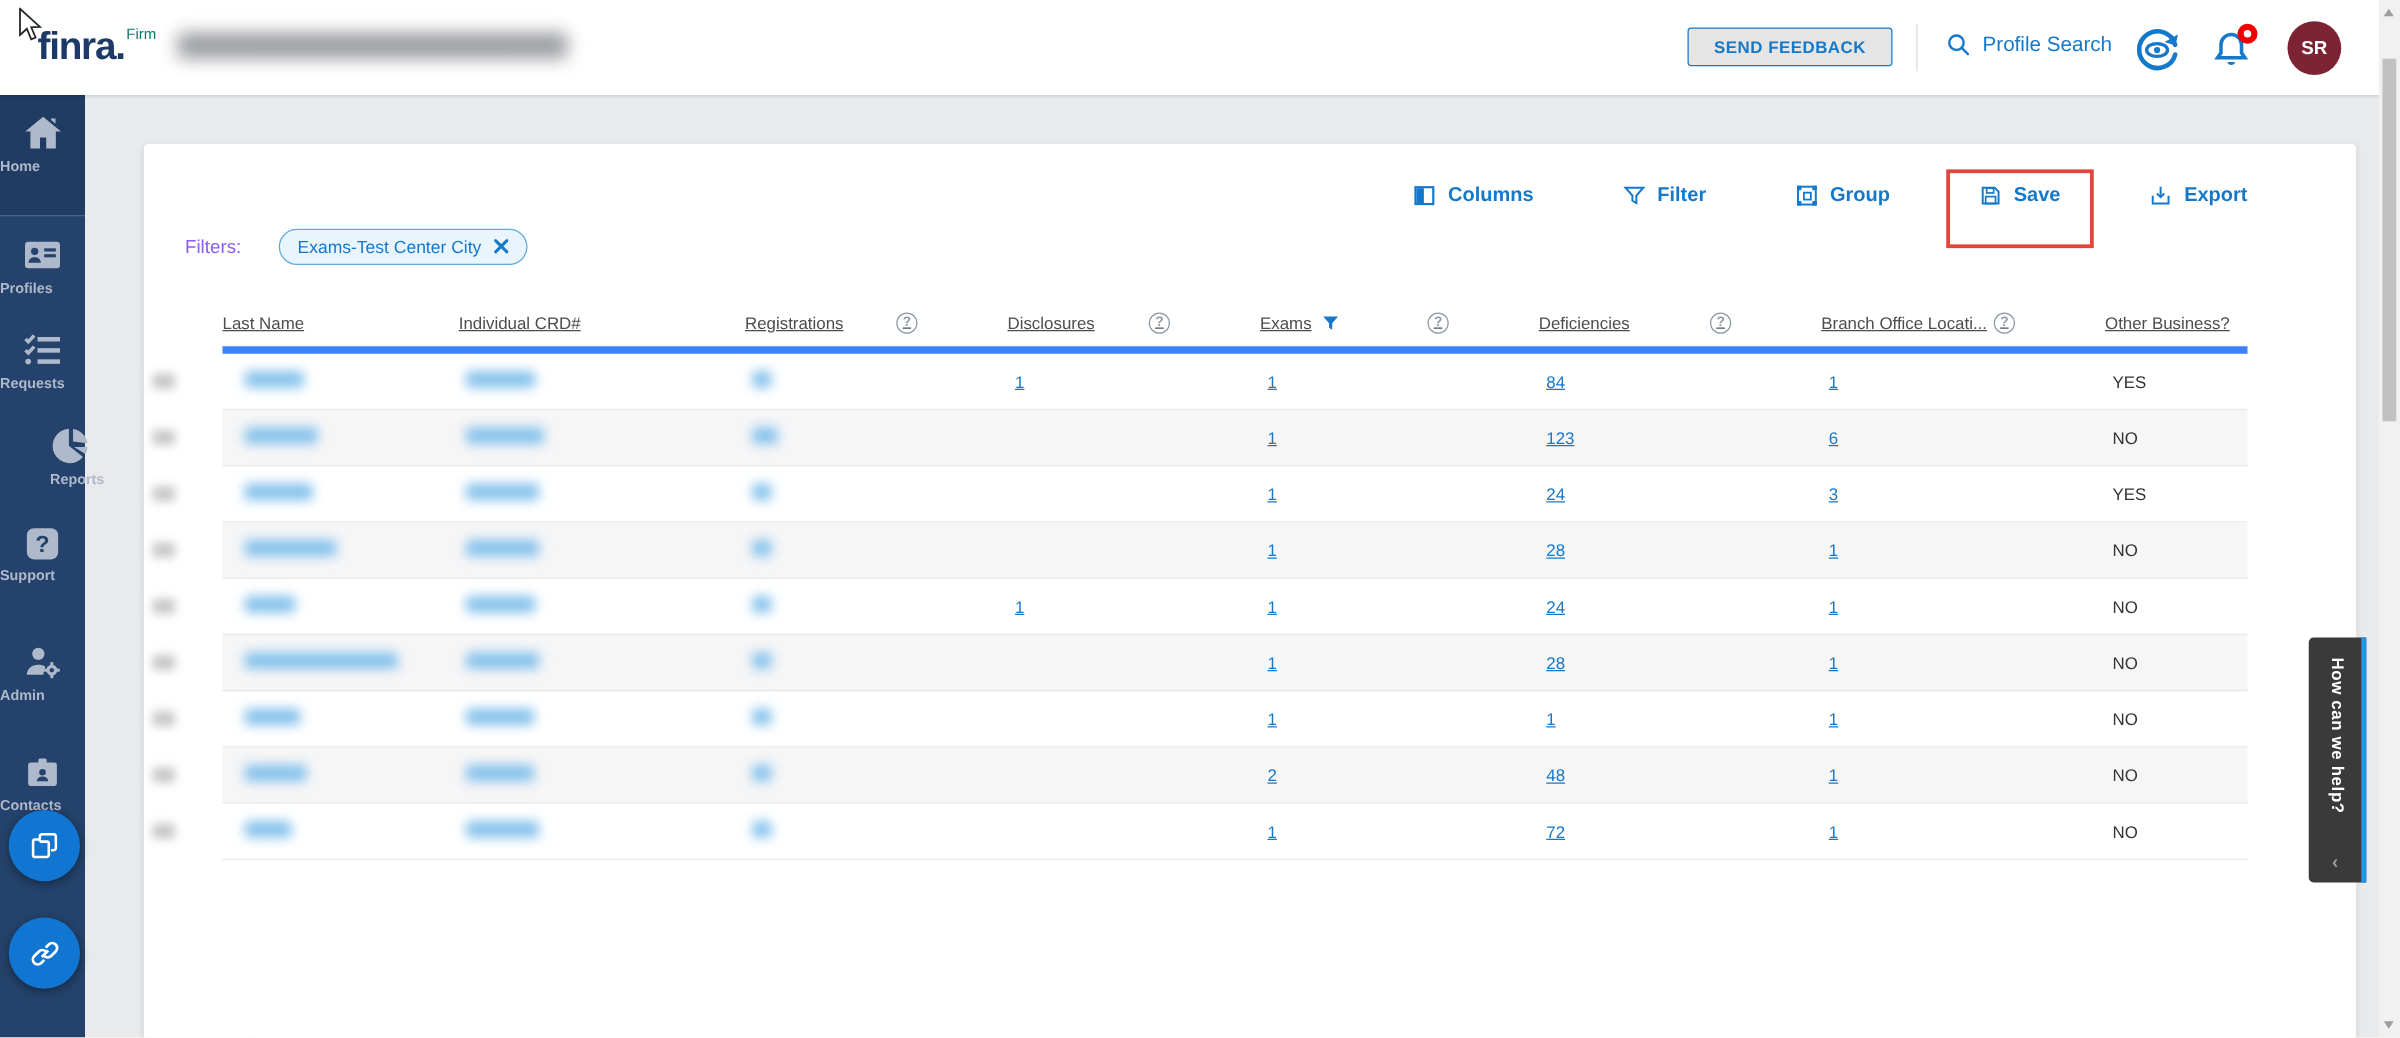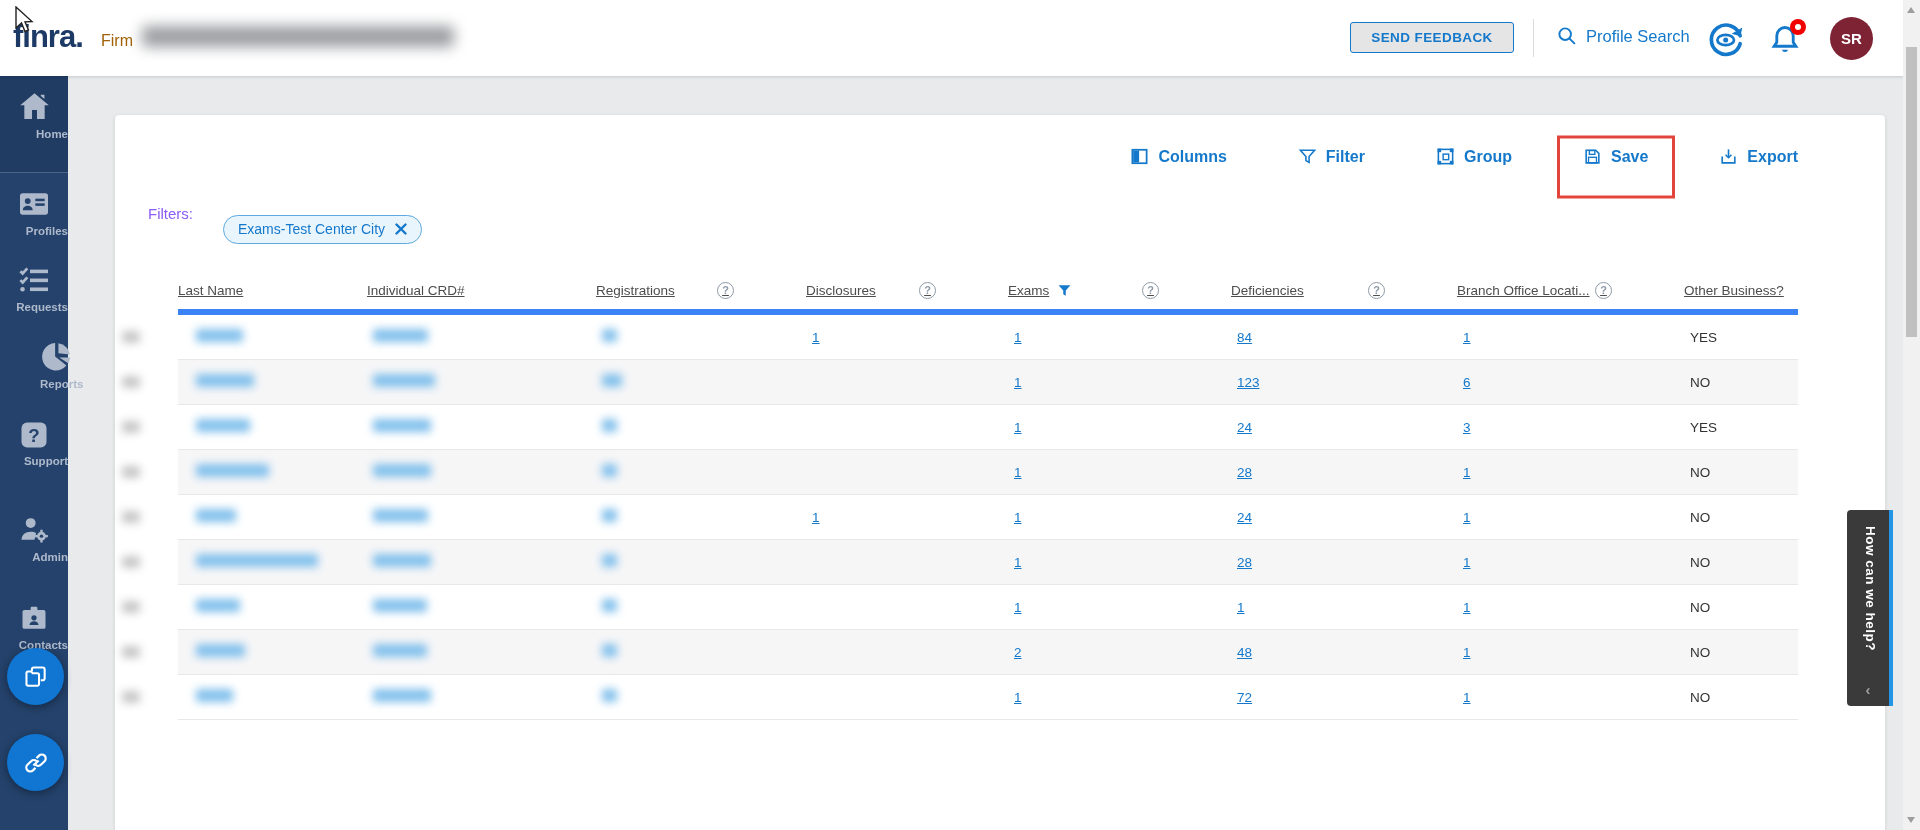--- a/index.html
+++ b/index.html
@@ -4,44 +4,44 @@
 <style>
   * { margin:0; padding:0; box-sizing:border-box; }
   html,body { width:1920px; height:830px; overflow:hidden; }
   body { font-family:"Liberation Sans", sans-serif; background:#e9eaeb; position:relative; }
   a { cursor:pointer; }
 
   
   .topbar { position:absolute; left:0; top:0; width:1920px; height:76px; background:#fff;
             box-shadow:0 1px 3px rgba(0,0,0,.14); z-index:30; }
   .cursor-arrow { position:absolute; left:14px; top:6px; z-index:99; }
-  .brand { position:absolute; left:13px; top:19px; font-size:31px; font-weight:800;
+  .brand { position:absolute; left:30px; top:19px; font-size:31px; font-weight:800;
            color:#1d3a66; letter-spacing:-1px; cursor:pointer; }
-  .firm-label { position:absolute; left:101px; top:32px; font-size:16px; color:#a16207; }
+  .firm-label { position:absolute; left:101px; top:20px; font-size:12px; color:#0f766e; }
   .firm-blur { position:absolute; left:142px; top:26px; width:312px; height:21px;
                background:#74777c; border-radius:4px; filter:blur(7px); opacity:.72; }
   .send-feedback { position:absolute; left:1350px; top:22px; width:164px; height:31px;
                    border:1px solid #1478cb; border-radius:3px; background:#e5e5e5; color:#1478cb;
                    font-family:"Liberation Sans", sans-serif; font-size:13.5px; font-weight:700;
                    letter-spacing:.4px; cursor:pointer; }
   .topbar-divider { position:absolute; left:1533px; top:19px; width:1px; height:38px; background:#dcdcdc; }
   .profile-search { position:absolute; left:1556px; top:25px; display:flex; align-items:center; gap:8px;
                     color:#1478cb; font-size:16.5px; cursor:pointer; }
   .history-btn { position:absolute; left:1706px; top:20px; width:40px; height:40px; cursor:pointer; }
   .bell-btn { position:absolute; left:1768px; top:22px; width:40px; height:38px; cursor:pointer; }
   .bell-badge { position:absolute; right:2px; top:-3px; width:16px; height:16px; background:#f20000;
                 border-radius:50%; display:flex; align-items:center; justify-content:center; }
   .bell-badge::after { content:""; width:6px; height:6px; background:#fff; border-radius:50%; }
   .avatar { position:absolute; left:1830px; top:17px; width:43px; height:43px; border-radius:50%;
             background:#7d2334; color:#fff; font-size:15px; font-weight:700;
             display:flex; align-items:center; justify-content:center; cursor:pointer; }
 
   
   .sidebar { position:absolute; left:0; top:76px; width:68px; height:754px; background:#24426b; z-index:20; }
-  .nav-item { position:absolute; width:68px; text-align:right; color:#aeb9cb; cursor:pointer; }
+  .nav-item { position:absolute; width:68px; text-align:left; color:#aeb9cb; cursor:pointer; }
   .nav-item svg { display:block; margin:0 auto; }
   .nav-label { display:block; font-size:11.5px; font-weight:700; margin-top:5px; }
   .home-tile { position:absolute; left:0; top:0; width:68px; height:96px; background:#203c63; }
   .nav-divider { position:absolute; left:0; top:96px; width:68px; height:1px; background:#4a6488; }
   .fab { position:absolute; left:7px; width:57px; height:57px; border-radius:50%; background:#1076d2;
          display:flex; align-items:center; justify-content:center; cursor:pointer;
          box-shadow:0 2px 8px rgba(0,0,0,.4); z-index:5; }
 
   
   .card { position:absolute; left:115px; top:115px; width:1770px; height:740px; background:#fff;
@@ -51,21 +51,21 @@
   .toolbar { margin-left:auto; display:flex; gap:71px; align-items:center; }
   .toolbar-item { display:flex; align-items:center; gap:9px; color:#1478cb; font-size:16px;
                   font-weight:600; cursor:pointer; white-space:nowrap;justify-content:space-between; }
   .save-wrap { position:relative; }
   .save-annotation { position:absolute; left:50%; top:50%; transform:translate(-50%,calc(-50% + 10px));
                      width:118px; height:63px; border:3px solid #e2453c; pointer-events:none; }
   .filters-row { margin-top:17px; display:flex; align-items:center; }
   .filters-label { font-size:15px; color:#8b5cf6; width:75px; }
   .chip { display:inline-flex; align-items:center; gap:10px; padding:5px 14px 6px 14px;
           background:#e9f5fd; border:1px solid #5ea9dd; border-radius:16px; color:#1478cb;
-          font-size:14px; cursor:pointer;margin-top:32px; }
+          font-size:14px; cursor:pointer; }
 
   
   .tbl { margin-top:27px; padding-left:30px; }
   .thead, .trow { display:grid; grid-template-columns:189px 229px 210px 202px 223px 226px 227px 151px; }
   .thead { height:44px; align-items:center; color:#4d4d4d; font-size:13.5px;
            border-bottom:6px solid #3b82f6;text-decoration:underline; }
   .th { display:flex; align-items:center; padding-right:72px; justify-content:space-between; cursor:pointer; }
   .th.no-help { justify-content:flex-start; padding-right:0; }
   .th-left { display:flex; align-items:center; gap:8px; }
   .help-circle { width:17px; height:17px; border:1.5px solid #8d99a6; border-radius:50%; color:#8d99a6;

